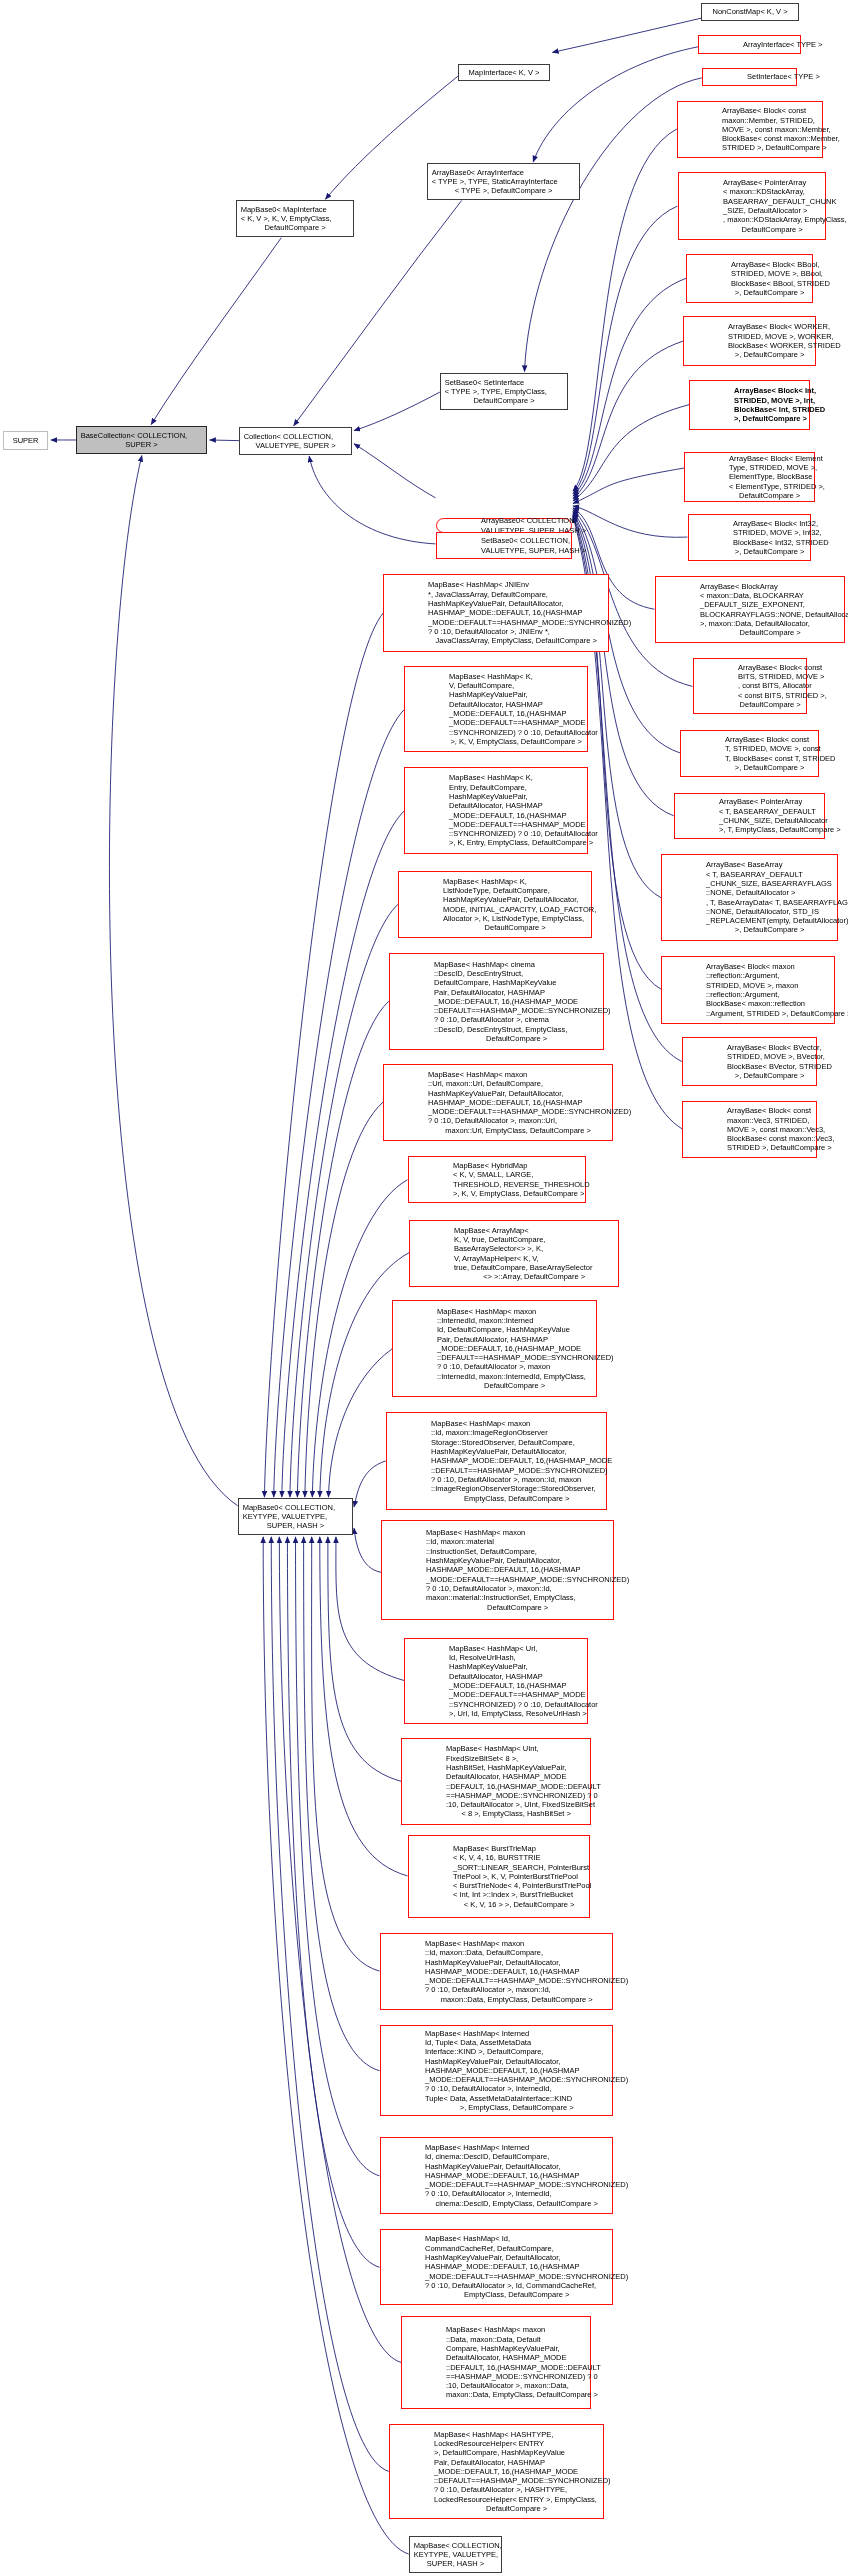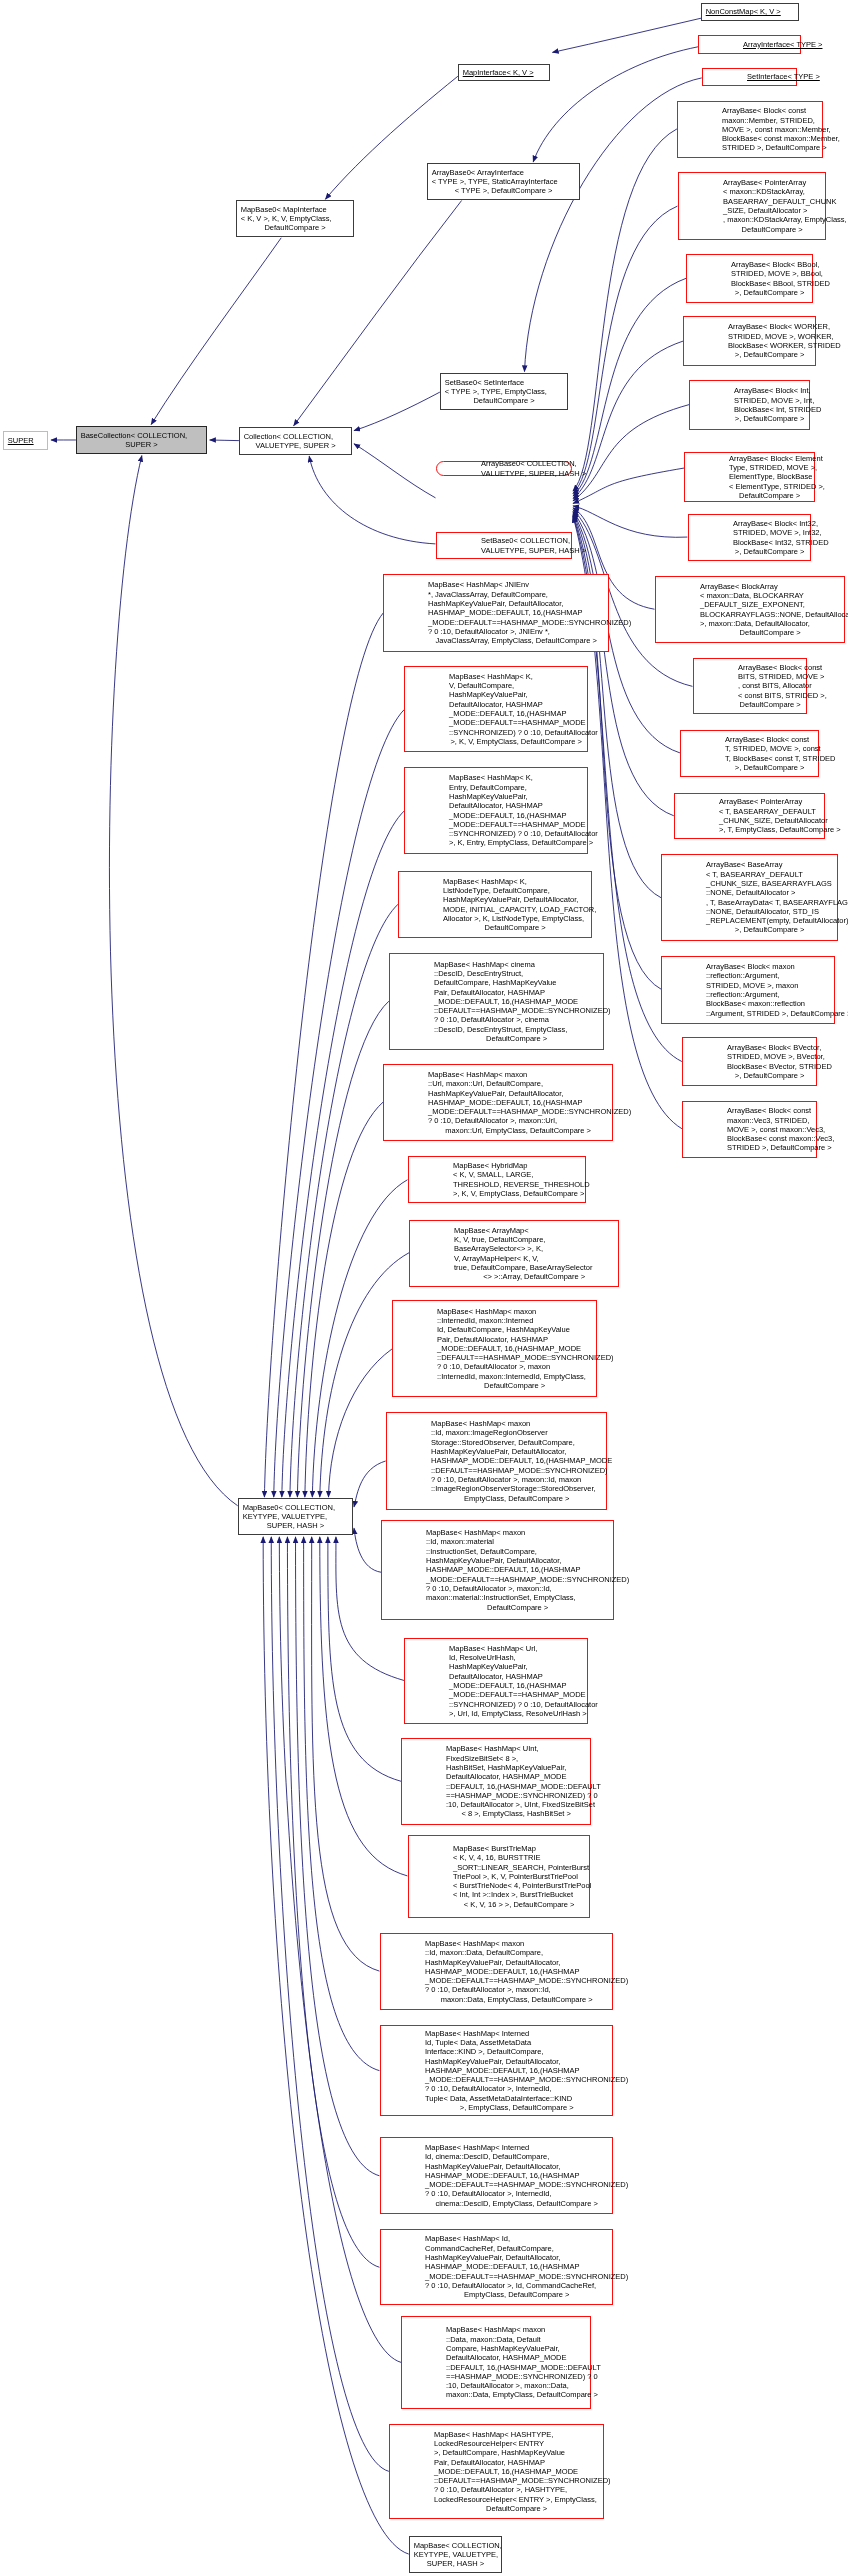--- a/index.html
+++ b/index.html
@@ -6,21 +6,21 @@
   #canvas { position:relative; width:848px; height:2576px; background:#ffffff;
             font-family:"Liberation Sans", sans-serif; }
   #edges { position:absolute; left:0; top:0; width:848px; height:2576px; }
   .node { position:absolute; box-sizing:border-box; background:#ffffff;
           border:1.2px solid #3c3c3c; color:#000000;
           font-size:7.5px; line-height:9.3px; white-space:nowrap;
           display:flex; flex-direction:column; justify-content:center;
           padding:1.9px 3.7px; overflow:visible; z-index:2; }
   .node .ln { text-align:left; }
   .node .ln:last-child { text-align:center; }
-  .node .ln:only-child { text-align:left;text-decoration:underline; }
+  .node .ln:only-child { text-align:center; }
   .node.red { border:1.2px solid #fe0d0d;padding-left:44px; }
   .node.current { background:#bfbfbf; border:1.2px solid #262626; }
   .node.external { border:1.2px solid #bdbdbd; }
   .edge { fill:none; stroke:#1a1a73; stroke-width:1.4px; }
 </style>
 </head>
 <body>
 
 <div id="canvas">
   <svg id="edges" xmlns="http://www.w3.org/2000/svg" viewBox="0 0 1363 4140" width="848" height="2576">
@@ -112,21 +112,21 @@
       <div class="node doc" style="left: 427px; top: 163px; width: 153px; height: 37px;">
         <div class="ln">ArrayBase0&lt; ArrayInterface</div>
         <div class="ln">&lt; TYPE &gt;, TYPE, StaticArrayInterface</div>
         <div class="ln">&lt; TYPE &gt;, DefaultCompare &gt;</div>
       </div>
       <div class="node doc" style="left: 440px; top: 373px; width: 128px; height: 37px;">
         <div class="ln">SetBase0&lt; SetInterface</div>
         <div class="ln">&lt; TYPE &gt;, TYPE, EmptyClass,</div>
         <div class="ln">DefaultCompare &gt;</div>
       </div>
-      <div class="node red" style="left: 436px; top: 461px; width: 136px; height: 15px; border-radius: 9px;">
+      <div class="node red" style="left: 436px; top: 518px; width: 136px; height: 15px; border-radius: 9px;">
         <div class="ln">ArrayBase0&lt; COLLECTION,</div>
         <div class="ln">VALUETYPE, SUPER, HASH &gt;</div>
       </div>
       <div class="node red" style="left: 436px; top: 532px; width: 136px; height: 27px;">
         <div class="ln">SetBase0&lt; COLLECTION,</div>
         <div class="ln">VALUETYPE, SUPER, HASH &gt;</div>
       </div>
       <div class="node doc" style="left: 238px; top: 1498px; width: 115px; height: 37px;">
         <div class="ln">MapBase0&lt; COLLECTION,</div>
         <div class="ln">KEYTYPE, VALUETYPE,</div>
@@ -152,21 +152,21 @@
         <div class="ln">STRIDED, MOVE &gt;, BBool,</div>
         <div class="ln">BlockBase&lt; BBool, STRIDED</div>
         <div class="ln">&gt;, DefaultCompare &gt;</div>
       </div>
       <div class="node red" style="left: 683px; top: 316px; width: 133px; height: 50px;">
         <div class="ln">ArrayBase&lt; Block&lt; WORKER,</div>
         <div class="ln">STRIDED, MOVE &gt;, WORKER,</div>
         <div class="ln">BlockBase&lt; WORKER, STRIDED</div>
         <div class="ln">&gt;, DefaultCompare &gt;</div>
       </div>
-      <div class="node red" style="left: 689px; top: 380px; width: 121px; height: 50px;">
+      <div class="node red" style="left: 689px; top: 380px; width: 121px; height: 50px; font-weight: bold;">
         <div class="ln">ArrayBase&lt; Block&lt; Int,</div>
         <div class="ln">STRIDED, MOVE &gt;, Int,</div>
         <div class="ln">BlockBase&lt; Int, STRIDED</div>
         <div class="ln">&gt;, DefaultCompare &gt;</div>
       </div>
       <div class="node red" style="left: 684px; top: 443px; width: 131px; height: 50px; margin-top: 9px;">
         <div class="ln">ArrayBase&lt; Block&lt; Element</div>
         <div class="ln">Type, STRIDED, MOVE &gt;,</div>
         <div class="ln">ElementType, BlockBase</div>
         <div class="ln">&lt; ElementType, STRIDED &gt;,</div>

